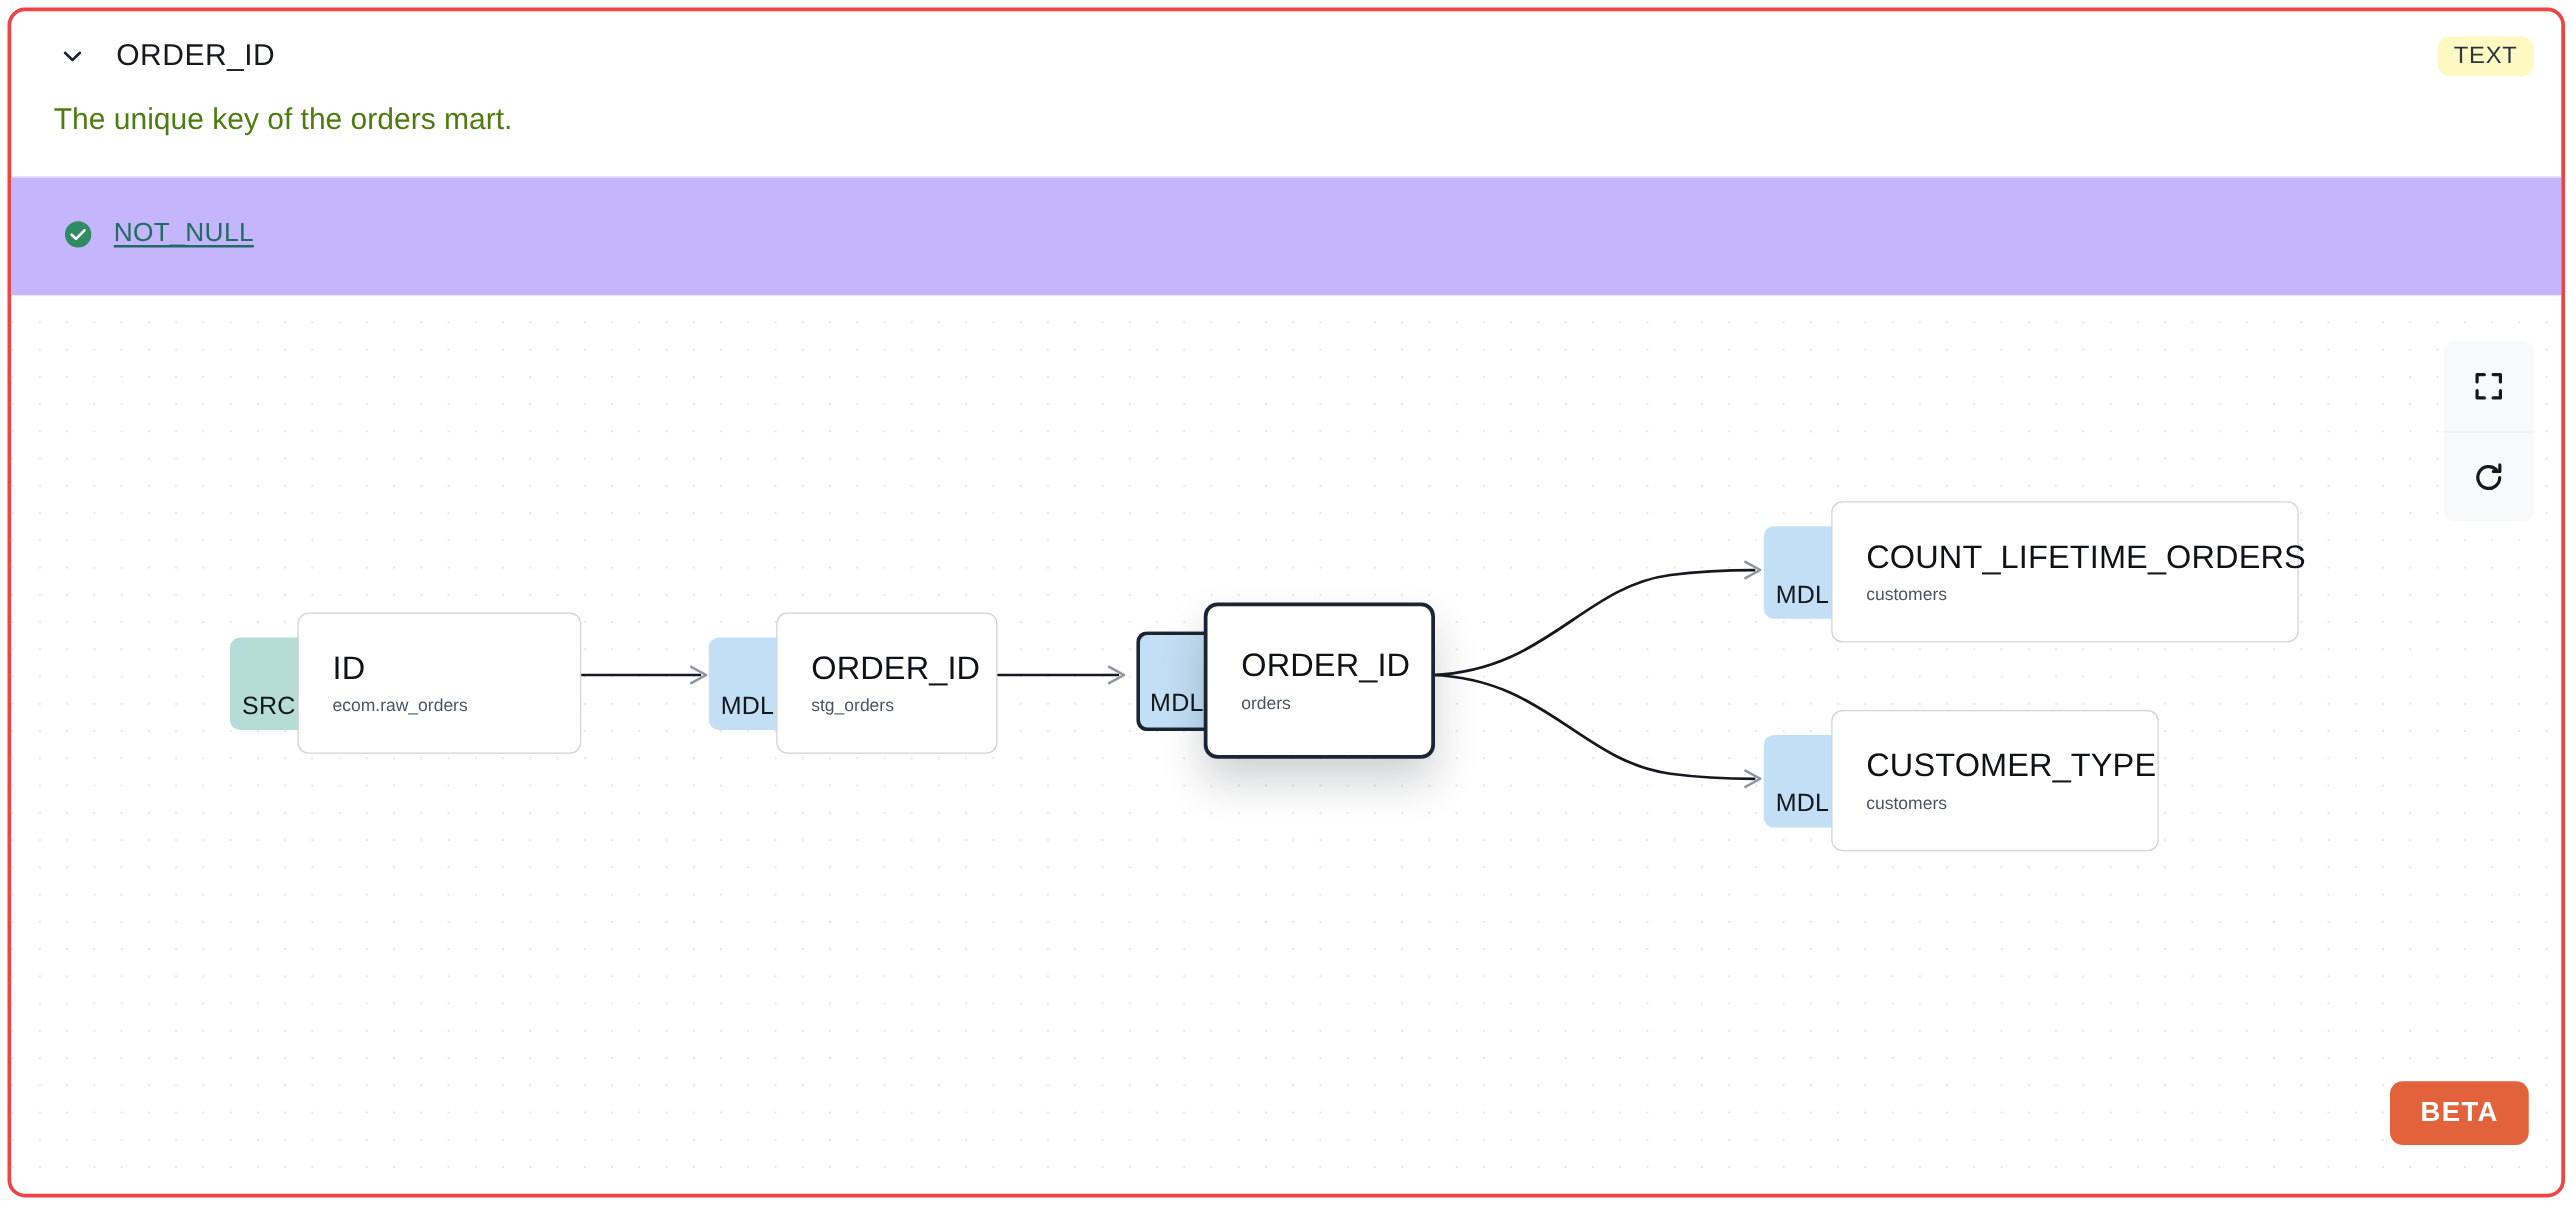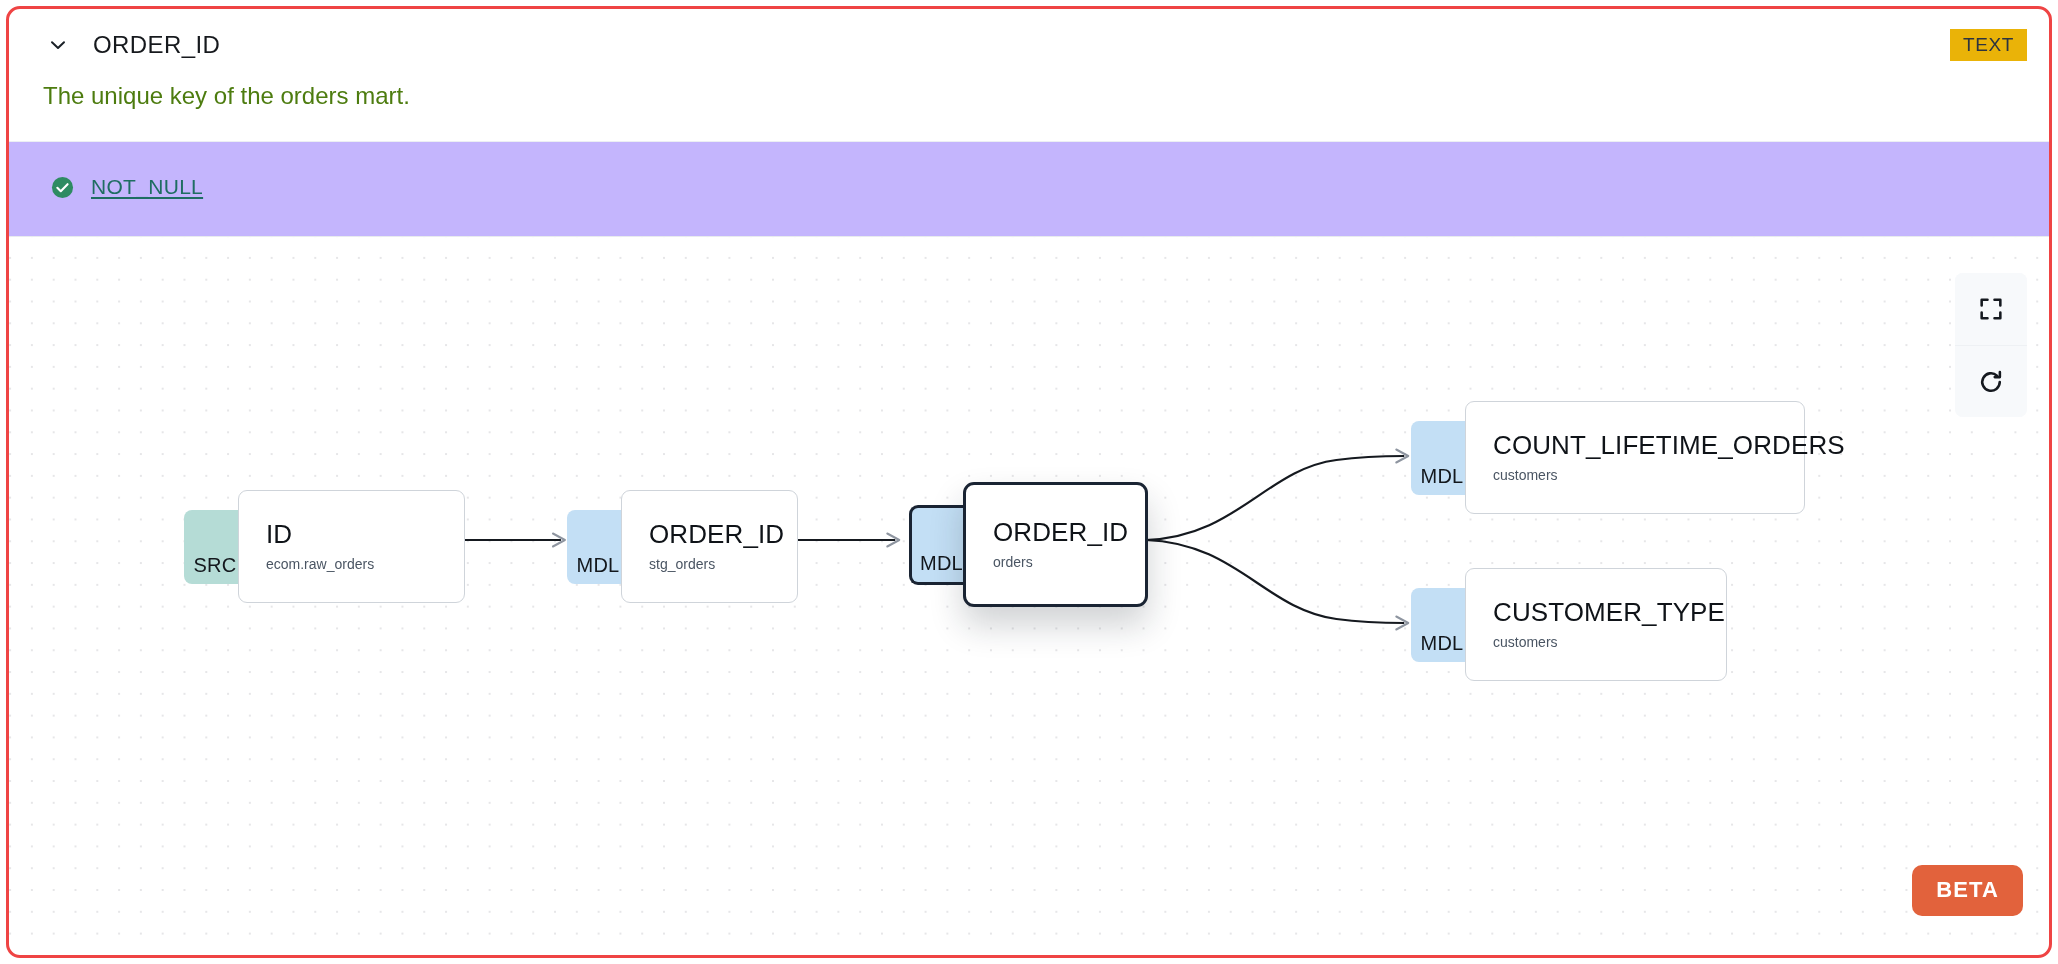--- a/index.html
+++ b/index.html
@@ -57,26 +57,26 @@
     margin-left: 18px;
     font-size: 24px;
     letter-spacing: 0.4px;
     color: #16191d;
     font-weight: 400;
     white-space: nowrap;
   }
 
   .type-badge {
     margin-left: auto;
-    background: #eab308;
+    background: #fef9c3;
     color: #2d3440;
     font-size: 19px;
     letter-spacing: 0.6px;
     padding: 6px 13px 7px;
-    border-radius: 0;
+    border-radius: 10px;
     line-height: 1;
   }
 
   
   .description {
     padding: 0 32px 30px 34px;
     font-size: 24px;
     color: #4d7c0f;
     line-height: 1.25;
   }
@@ -349,21 +349,21 @@
 
       <div class="node" style="left:1402px; top:164px; width:428px; height:113px;">
         <div class="node-badge mdl">
           <svg width="27" height="27" viewBox="0 0 24 24" fill="none" stroke="#13171c" stroke-width="1.7" stroke-linejoin="round">
             <path d="M12 2.6 L20.4 7.2 V16.4 L12 21 L3.6 16.4 V7.2 Z"></path>
             <path d="M3.6 7.2 L12 11.8 L20.4 7.2"></path>
             <path d="M12 11.8 V21"></path>
           </svg>
           <span class="badge-text">MDL</span>
         </div>
-        <div class="node-body" style="width:340px;">
+        <div class="node-body" style="width:374px;">
           <div class="node-name">COUNT_LIFETIME_ORDERS</div>
           <div class="node-sub">customers</div>
         </div>
       </div>
 
       <div class="node" style="left:1402px; top:331px; width:316px; height:113px;">
         <div class="node-badge mdl">
           <svg width="27" height="27" viewBox="0 0 24 24" fill="none" stroke="#13171c" stroke-width="1.7" stroke-linejoin="round">
             <path d="M12 2.6 L20.4 7.2 V16.4 L12 21 L3.6 16.4 V7.2 Z"></path>
             <path d="M3.6 7.2 L12 11.8 L20.4 7.2"></path>

